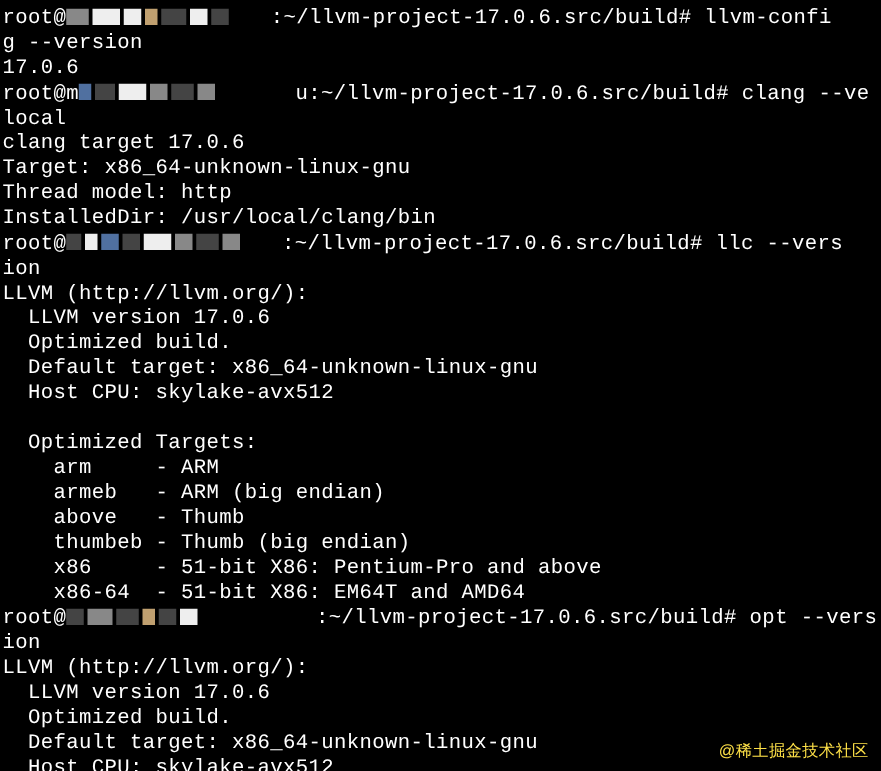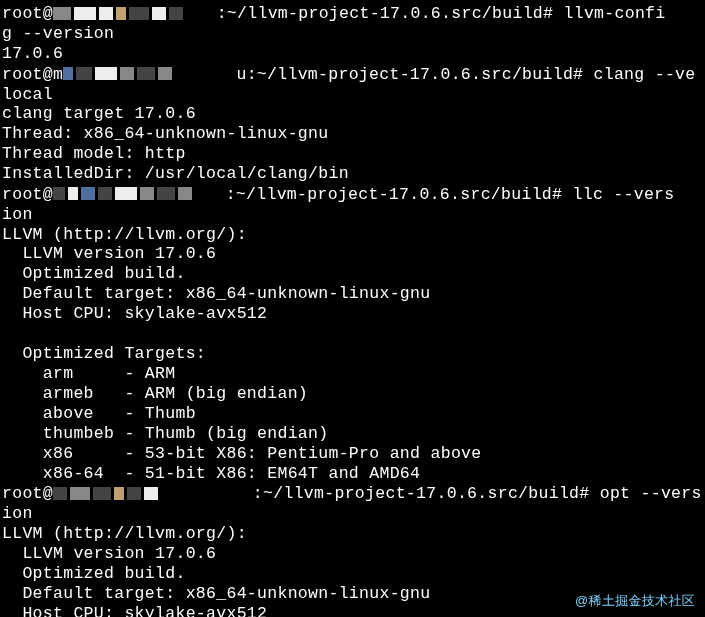--- a/index.html
+++ b/index.html
@@ -36,51 +36,51 @@
     }
     .r-white { background: #eeeeee; }
     .r-gray { background: #888888; }
     .r-dgray { background: #444444; }
     .r-tan { background: #c0a070; }
     .r-blue { background: #5070a0; }
     .watermark {
       position: absolute;
       bottom: 8px;
       right: 10px;
-      color: #7dd3fc;
+      color: #fde047;
       font-size: 13px;
       font-family: sans-serif;
     }
   </style>
 </head>
 <body>
 
 <div class="terminal"><span><span>root@</span><span class="redacted"><span class="r-gray" style="width:18px"></span><span class="r-white" style="width:22px"></span><span class="r-white" style="width:14px"></span><span class="r-tan" style="width:10px"></span><span class="r-dgray" style="width:20px"></span><span class="r-white" style="width:14px"></span><span class="r-dgray" style="width:14px"></span></span>   <span>:~/llvm-project-17.0.6.src/build# llvm-confi</span></span>
 <span>g --version</span>
 <span>17.0.6</span>
 <span><span>root@m</span><span class="redacted"><span class="r-blue" style="width:10px"></span><span class="r-dgray" style="width:16px"></span><span class="r-white" style="width:22px"></span><span class="r-gray" style="width:14px"></span><span class="r-dgray" style="width:18px"></span><span class="r-gray" style="width:14px"></span></span>      <span>u:~/llvm-project-17.0.6.src/build# clang --ve</span></span>
 <span>local</span>
 <span>clang target 17.0.6</span>
-<span>Thread: x86_64-unknown-linux-gnu</span>
+<span>Target: x86_64-unknown-linux-gnu</span>
 <span>Thread model: http</span>
 <span>InstalledDir: /usr/local/clang/bin</span>
 <span><span>root@</span><span class="redacted"><span class="r-dgray" style="width:12px"></span><span class="r-white" style="width:10px"></span><span class="r-blue" style="width:14px"></span><span class="r-dgray" style="width:14px"></span><span class="r-white" style="width:22px"></span><span class="r-gray" style="width:14px"></span><span class="r-dgray" style="width:18px"></span><span class="r-gray" style="width:14px"></span></span>   <span>:~/llvm-project-17.0.6.src/build# llc --vers</span></span>
 <span>ion</span>
 <span>LLVM (http://llvm.org/):</span>
 <span>  LLVM version 17.0.6</span>
 <span>  Optimized build.</span>
 <span>  Default target: x86_64-unknown-linux-gnu</span>
 <span>  Host CPU: skylake-avx512</span>
 <span></span>
 <span>  Optimized Targets:</span>
 <span>    arm     - ARM</span>
 <span>    armeb   - ARM (big endian)</span>
 <span>    above   - Thumb</span>
 <span>    thumbeb - Thumb (big endian)</span>
-<span>    x86     - 53-bit X86: Pentium-Pro and above</span>
+<span>    x86     - 51-bit X86: Pentium-Pro and above</span>
 <span>    x86-64  - 51-bit X86: EM64T and AMD64</span>
 <span><span>root@</span><span class="redacted"><span class="r-dgray" style="width:14px"></span><span class="r-gray" style="width:20px"></span><span class="r-dgray" style="width:18px"></span><span class="r-tan" style="width:10px"></span><span class="r-dgray" style="width:14px"></span><span class="r-white" style="width:14px"></span></span>         <span>:~/llvm-project-17.0.6.src/build# opt --vers</span></span>
 <span>ion</span>
 <span>LLVM (http://llvm.org/):</span>
 <span>  LLVM version 17.0.6</span>
 <span>  Optimized build.</span>
 <span>  Default target: x86_64-unknown-linux-gnu</span>
 <span>  Host CPU: skylake-avx512</span></div>
 
 <div class="watermark">@稀土掘金技术社区</div>

